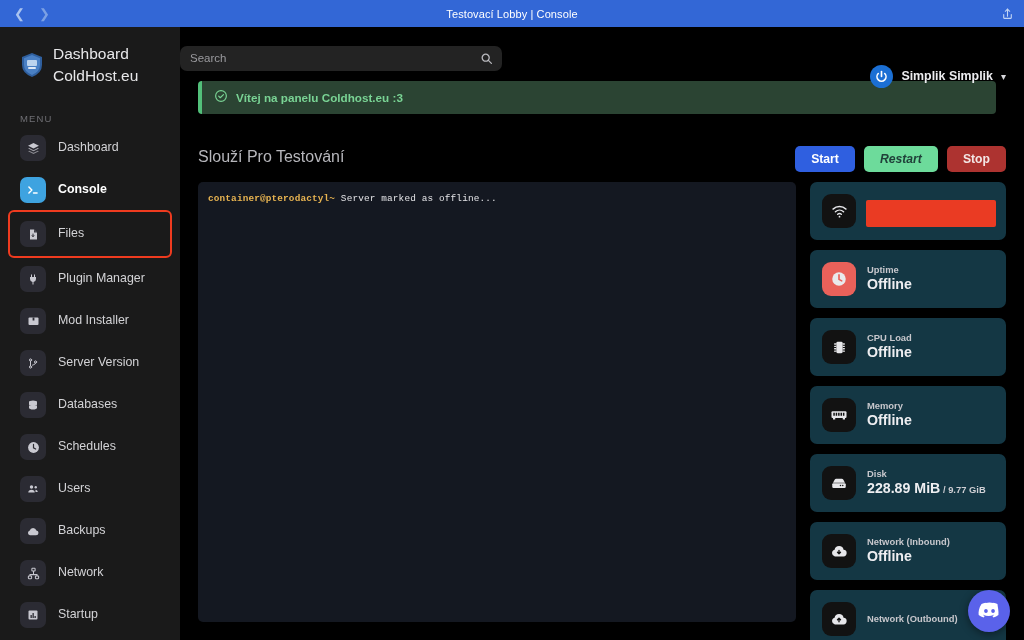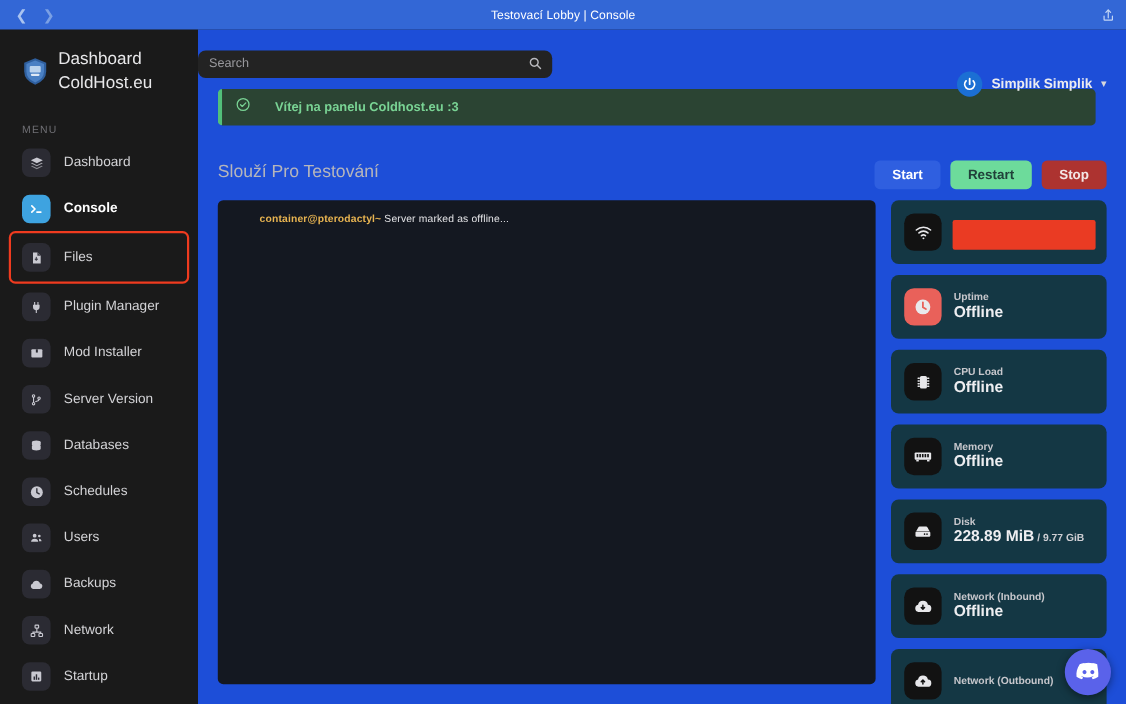--- a/index.html
+++ b/index.html
@@ -80,21 +80,21 @@
   .nav-item.outlined {
     outline: 2px solid #ef3b1f;
     border-radius: 4px;
     margin: 1px 0 3px 0;
     padding: 9px 10px;
   }
 
   
   #main {
     flex: 1 1 auto; height: 100%;
-    background: #1d4ed8;
+    background: #000000;
     overflow: hidden;
     position: relative;
   }
   .topbar {
     display: flex; align-items: center;
     padding: 12px 18px 0 0;
     height: 50px;
   }
   .searchbox {
     width: 322px; height: 25px; margin-left: 0;
@@ -117,59 +117,59 @@
   }
   .user .uname { color: #ececef; font-size: 12.4px; font-weight: 700; }
   .user .chev { color: #d8d8dc; font-size: 10px; }
 
   .alert {
     margin: 4px 28px 0 18px;
     height: 33px;
     background: #2b4433;
     border-left: 4px solid #52c07a;
     border-radius: 4px;
-    display: flex; align-items: center; gap: 22px;
+    display: flex; align-items: center; gap: 8px;
     padding-left: 12px;
   }
   .alert .atext { color: #79d394; font-size: 11.7px; font-weight: 700; }
 
   .pagehead {
     display: flex; align-items: flex-start;
     padding: 29px 18px 0 18px;
   }
   .pagehead .ptitle { color: #e6e6e9; font-size: 19.5px; font-weight: 400; line-height: 1.1; }
   .pagehead .psub { color: #b6b6bb; font-size: 16px; font-weight: 400; margin-top: 5px; }
   .actions { margin-left: auto; display: flex; gap: 9px; padding-top: 3px; }
   .btn {
     border: none; border-radius: 5px;
     height: 26px; padding: 0 16px;
     font-size: 12.2px; font-weight: 700;
     font-family: "Liberation Sans", sans-serif;
     cursor: pointer;
   }
   .btn.start { background: #2f5fe0; color: #ffffff; }
-  .btn.restart { background: #6ddb9b; color: #20413a; }
+  .btn.restart { background: #6ddb9b; color: #20413a; font-style: italic; }
   .btn.stop { background: #ad3330; color: #f3e6e5; }
 
   .content {
     display: flex; gap: 14px;
     padding: 10px 18px 0 18px;
   }
   .console {
     flex: 1 1 auto;
     background: #141821;
     border-radius: 5px;
     height: 440px;
     padding: 10px 10px;
     overflow: hidden;
   }
   .console .line {
-    font-family: Liberation Sans, sans-serif;
+    font-family: Liberation Mono, monospace;
     font-size: 9.4px; letter-spacing: .15px;
-    white-space: pre; line-height: 1.5; margin-left: 28px;
+    white-space: pre; line-height: 1.5;
   }
   .console .prompt { color: #e8b451; font-weight: 700; }
   .console .msg { color: #e4e4e7; }
 
   .stats { width: 196px; flex: 0 0 196px; display: flex; flex-direction: column; gap: 10px; }
   .card {
     background: #143744;
     border-radius: 7px;
     height: 58px;
     display: flex; align-items: center; gap: 11px;

